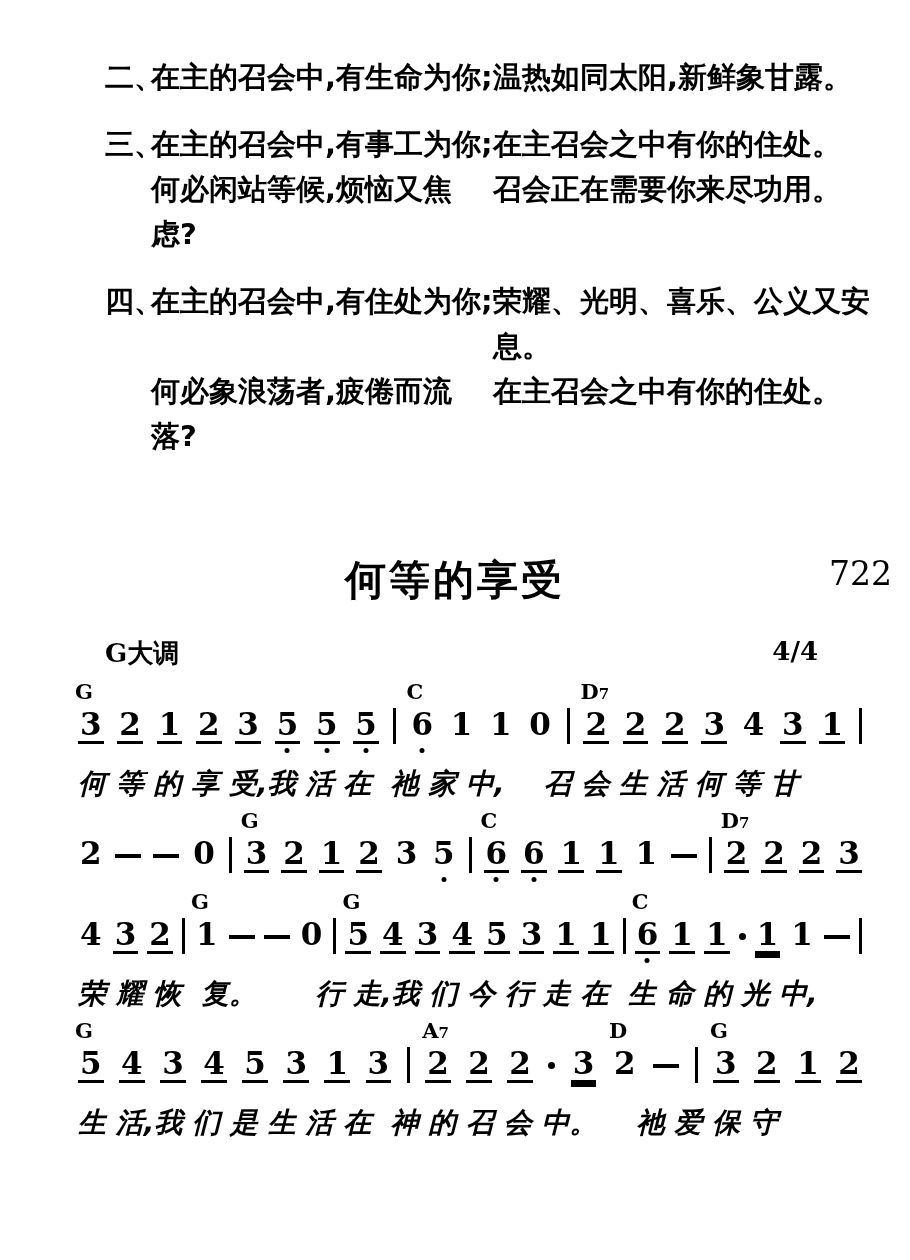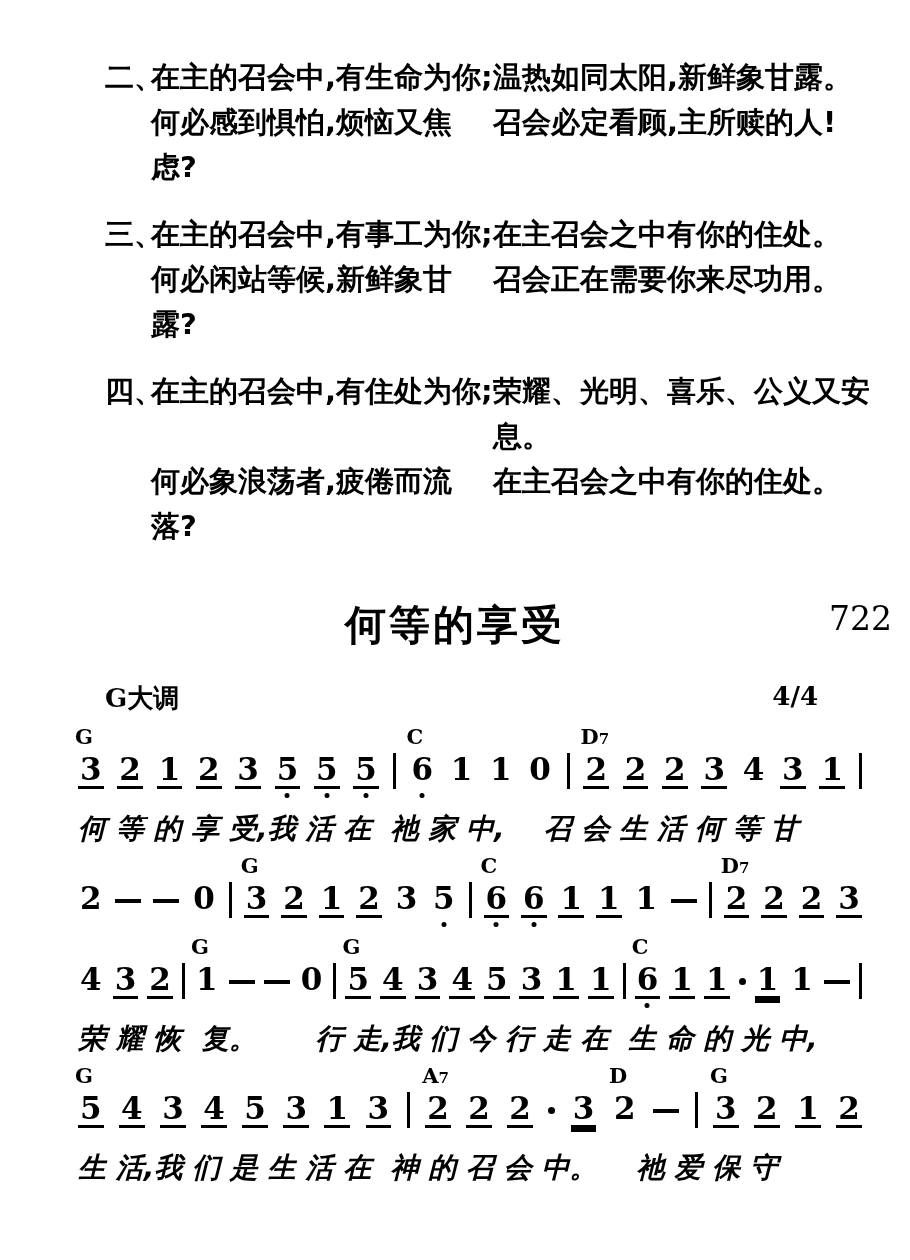--- a/index.html
+++ b/index.html
@@ -9,21 +9,21 @@
     font-family:"DejaVu Sans", sans-serif;
   }
   
   .verses { padding:55px 0 0 105px; }
   .verse { margin-bottom:22px; }
   .verse-line { display:flex; font-size:29px; font-weight:bold; line-height:45px; }
   .v-num { width:46px; flex:0 0 auto; }
   .v-left { width:342px; flex:0 0 auto; }
   .v-right { flex:1 1 auto; }
   
-  .title-row { position:relative; margin-top:48px; height:56px; text-align:center; }
+  .title-row { position:relative; margin-top:93px; height:56px; text-align:center; }
   .song-title { display:inline-block; margin:0; font-size:41px; font-weight:bold; letter-spacing:3px; line-height:56px; }
   .song-number { position:absolute; right:18px; top:2px; font-family:"DejaVu Serif", serif; font-size:33px; font-weight:normal; }
   .meta-row { display:flex; justify-content:space-between; margin-top:28px; padding:0 92px 0 105px;
               font-size:26px; font-weight:bold; font-family:"DejaVu Serif", serif; }
   
   .staves { margin-top:8px; padding:0 48px 0 78px; }
   .stave { margin-bottom:4px; }
   .music-row { display:flex; justify-content:space-between; align-items:flex-end;
                padding:28px 0 12px 0; font-family:"DejaVu Serif", serif; font-weight:bold; }
   .note { position:relative; flex:0 0 auto; }
@@ -44,35 +44,30 @@
 <body>
 
 <div class="page">
   <section class="verses">
       <div class="verse">
         <div class="verse-line">
           <span class="v-num">二、</span>
           <span class="v-left">在主的召会中,有生命为你;</span>
           <span class="v-right">温热如同太阳,新鲜象甘露。</span>
         </div>
-        <div class="verse-line">
-          <span class="v-num"></span>
-          <span class="v-left">何必感到惧怕,烦恼又焦虑?</span>
-          <span class="v-right">召会必定看顾,主所赎的人!</span>
-        </div>
       </div>
       <div class="verse">
         <div class="verse-line">
           <span class="v-num">三、</span>
           <span class="v-left">在主的召会中,有事工为你;</span>
           <span class="v-right">在主召会之中有你的住处。</span>
         </div>
         <div class="verse-line">
           <span class="v-num"></span>
-          <span class="v-left">何必闲站等候,新鲜象甘露?</span>
+          <span class="v-left">何必闲站等候,烦恼又焦虑?</span>
           <span class="v-right">召会正在需要你来尽功用。</span>
         </div>
       </div>
       <div class="verse">
         <div class="verse-line">
           <span class="v-num">四、</span>
           <span class="v-left">在主的召会中,有住处为你;</span>
           <span class="v-right">荣耀、光明、喜乐、公义又安息。</span>
         </div>
         <div class="verse-line">

